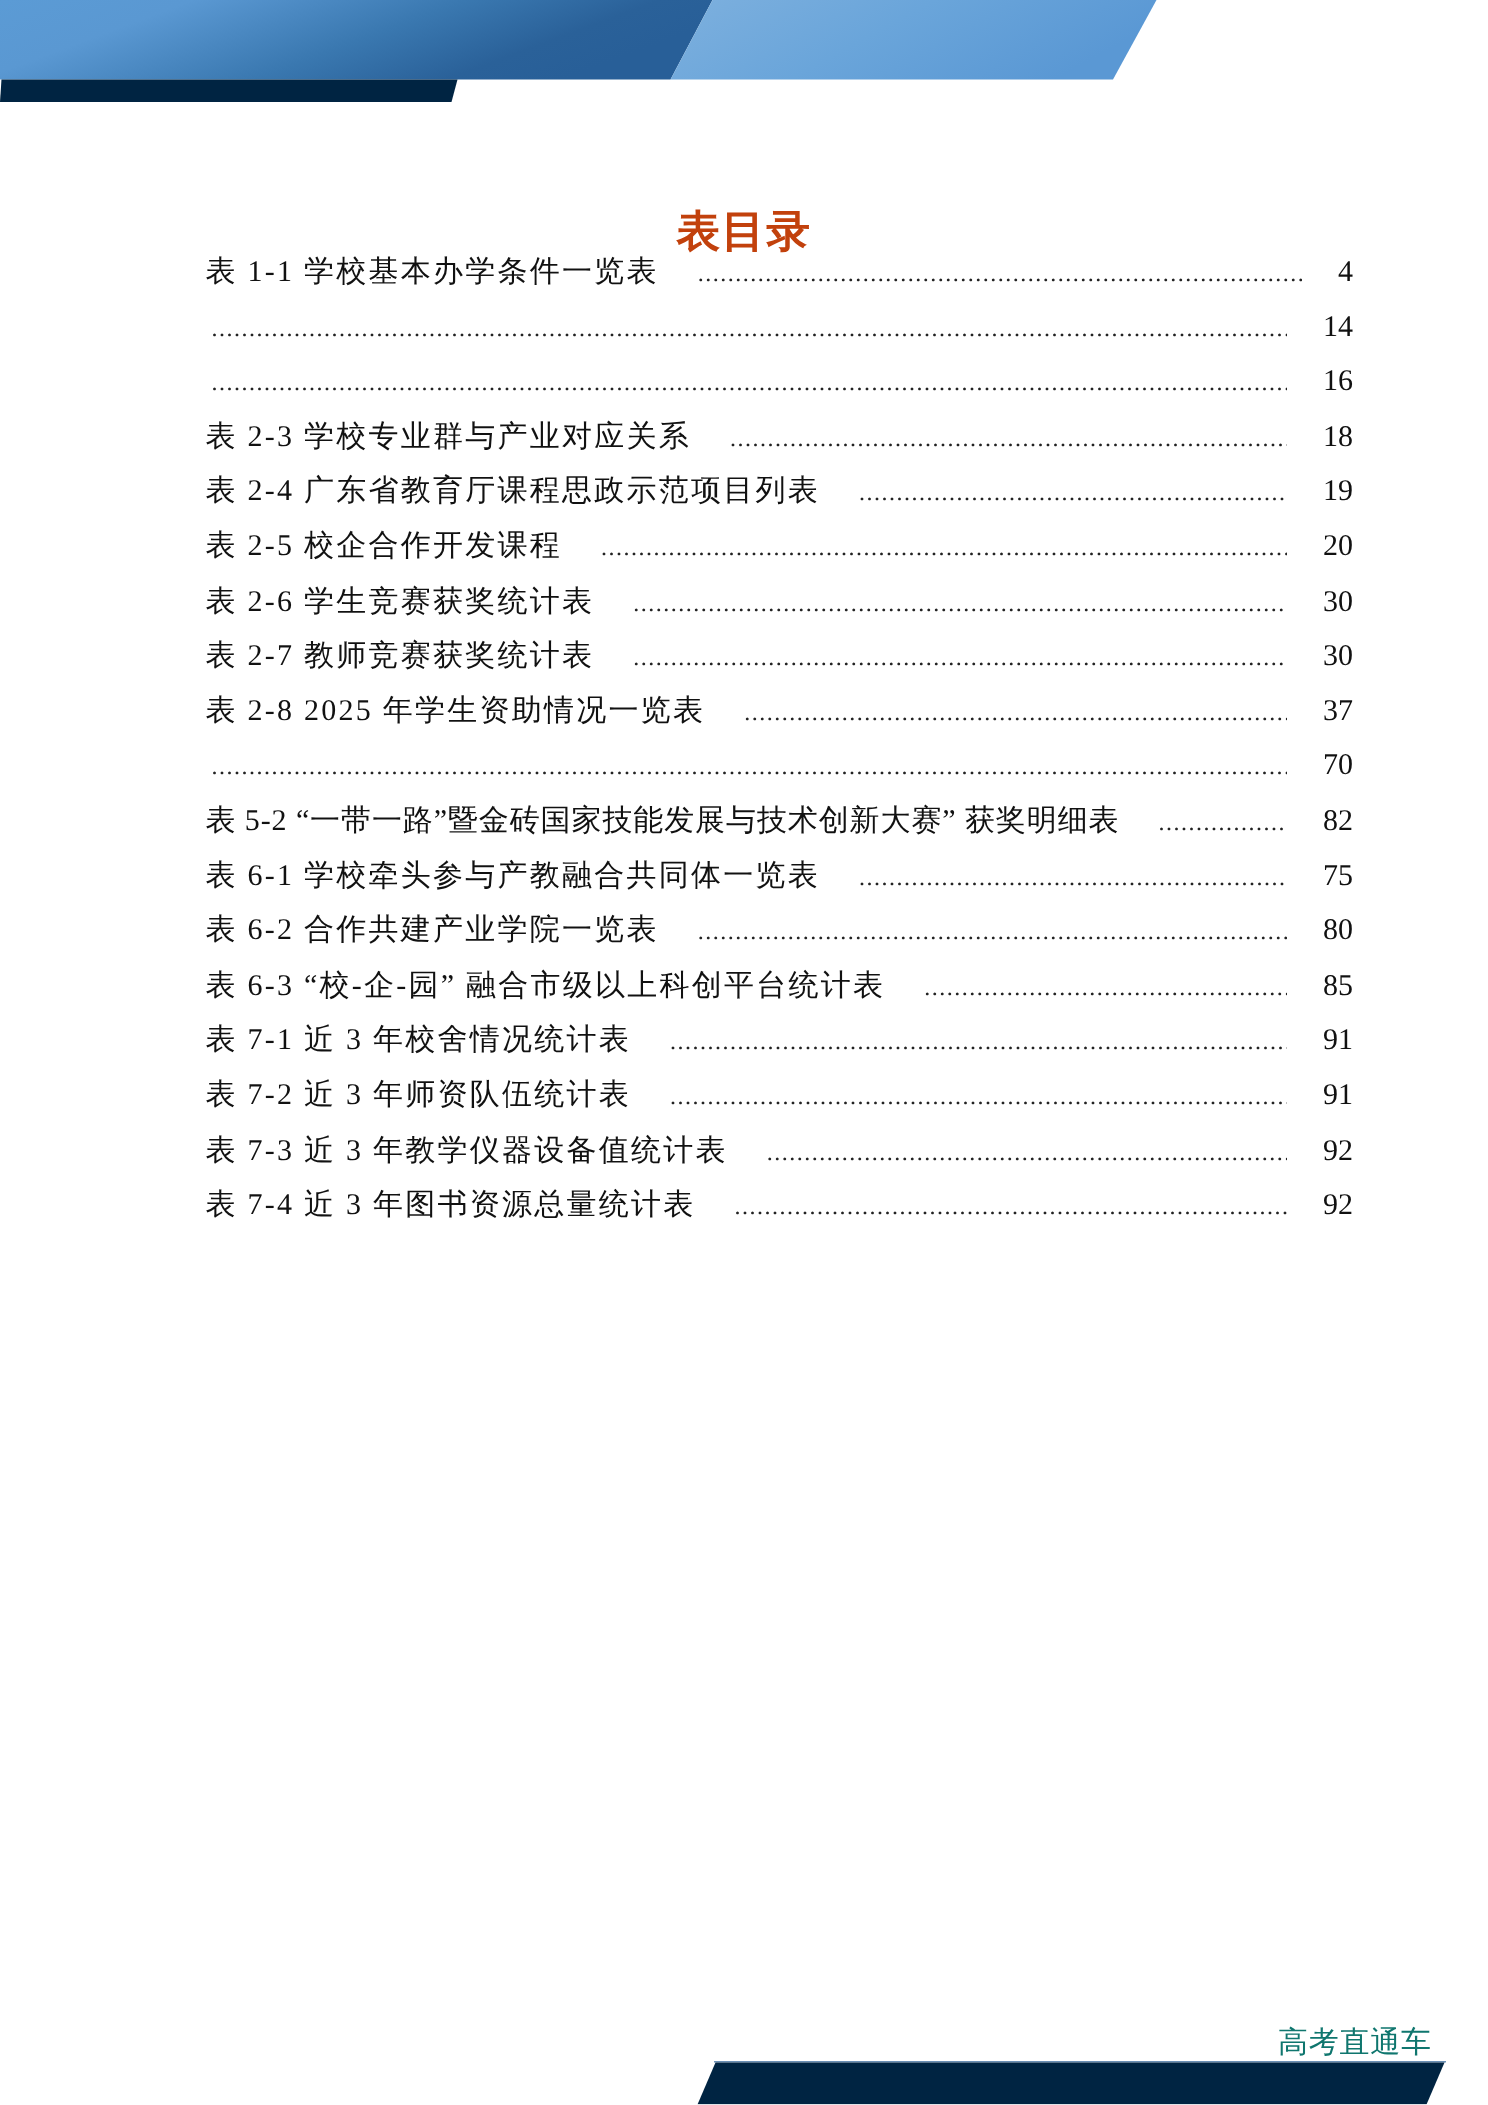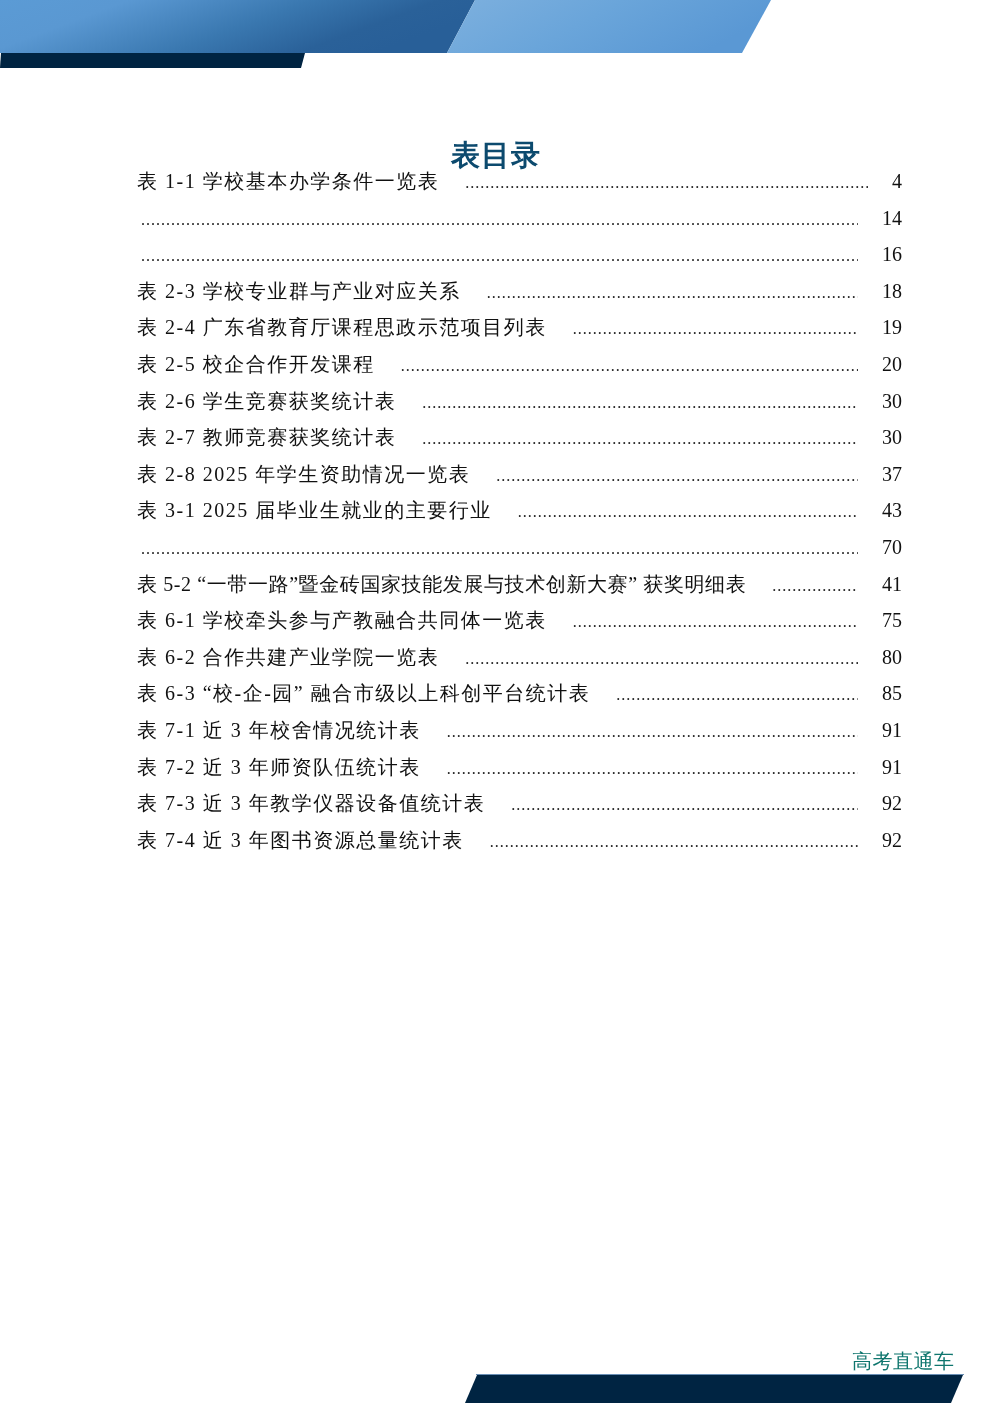--- a/index.html
+++ b/index.html
@@ -29,21 +29,21 @@
       position: absolute;
       left: 0;
       top: 116px;
       width: 992px;
       text-align: center;
       font-family: Liberation Serif, serif;
       font-weight: bold;
       font-size: 29px;
       letter-spacing: 1px;
       line-height: 40px;
-      color: #0c4a6e;
+      color: #c2410c;
     }
     .toc-list {
       position: absolute;
       left: 137px;
       top: 163px;
       width: 765px;
       margin: 0;
       padding: 0;
       list-style: none;
     }
@@ -153,32 +153,27 @@
     <span class="toc-label">表 2-7  教师竞赛获奖统计表</span>
     <span class="toc-leader"></span>
     <span class="toc-page">30</span>
   </li>
   <li class="toc-entry">
     <span class="toc-label">表 2-8 2025 年学生资助情况一览表</span>
     <span class="toc-leader"></span>
     <span class="toc-page">37</span>
   </li>
   <li class="toc-entry">
-    <span class="toc-label">表 3-1 2025 届毕业生就业的主要行业</span>
-    <span class="toc-leader"></span>
-    <span class="toc-page">43</span>
-  </li>
-  <li class="toc-entry">
     <span class="toc-leader"></span>
     <span class="toc-page">70</span>
   </li>
   <li class="toc-entry">
     <span class="toc-label" style="letter-spacing:0.6px">表 5-2  “一带一路”暨金砖国家技能发展与技术创新大赛” 获奖明细表</span>
     <span class="toc-leader"></span>
-    <span class="toc-page">41</span>
+    <span class="toc-page">82</span>
   </li>
   <li class="toc-entry">
     <span class="toc-label">表 6-1  学校牵头参与产教融合共同体一览表</span>
     <span class="toc-leader"></span>
     <span class="toc-page">75</span>
   </li>
   <li class="toc-entry">
     <span class="toc-label">表 6-2  合作共建产业学院一览表</span>
     <span class="toc-leader"></span>
     <span class="toc-page">80</span>

